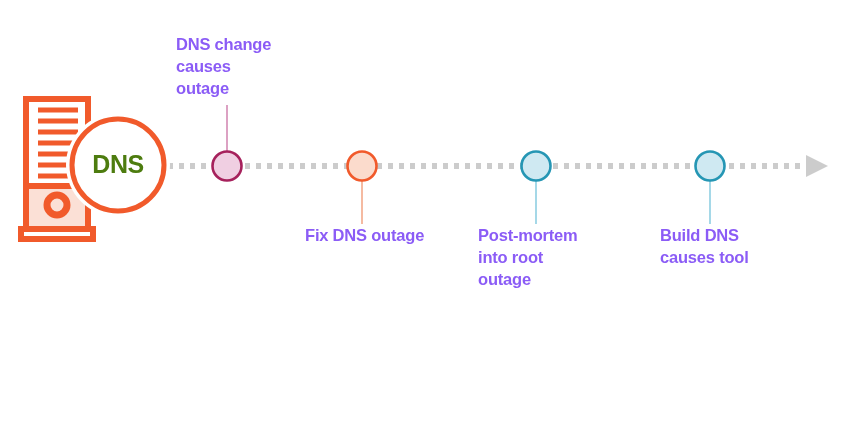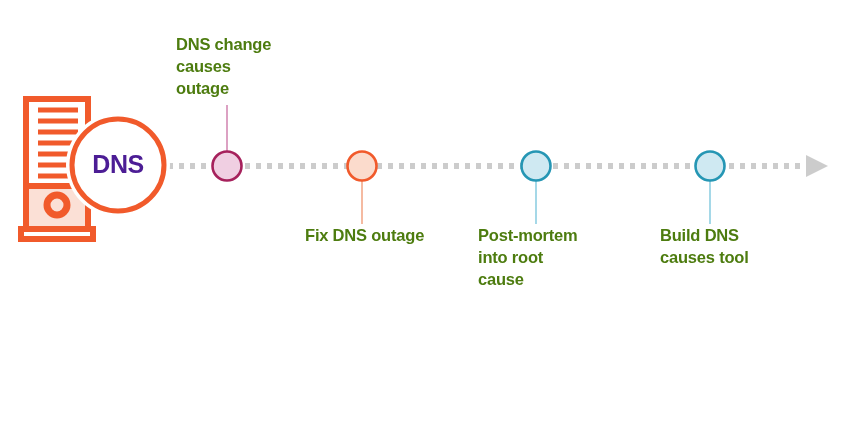--- a/index.html
+++ b/index.html
@@ -23,21 +23,21 @@
     width: 844px;
     height: 433px;
   }
 
   .label {
     position: absolute;
     font-family: "Liberation Sans", sans-serif;
     font-weight: bold;
     font-size: 16.5px;
     line-height: 22px;
-    color: #4d7c0f;
+    color: #8b5cf6;
     letter-spacing: -0.2px;
     white-space: pre-line;
   }
 
   
   .label-above-1 {
     left: 176px;
     top: 33px;
     width: 130px;
   }
@@ -62,21 +62,21 @@
   .dns-badge-text {
     position: absolute;
     left: 71px;
     top: 150px;
     width: 94px;
     text-align: center;
     font-family: "Liberation Sans", sans-serif;
     font-weight: bold;
     font-size: 25px;
     letter-spacing: -0.5px;
-    color: #4c1d95;
+    color: #4d7c0f;
   }
 </style>
 </head>
 <body>
 
 <svg id="timeline-canvas" viewBox="0 0 844 433" xmlns="http://www.w3.org/2000/svg">
 
   <g>
     <line x1="168" y1="166" x2="806" y2="166" stroke="#cccccc" stroke-width="6" stroke-linecap="butt" stroke-dasharray="5 6"></line>
     <polygon points="806,155 828,166 806,177" fill="#cccccc"></polygon>
@@ -126,16 +126,16 @@
 <div class="dns-badge-text">DNS</div>
 
 <div class="label label-above-1">DNS change
 causes
 outage</div>
 
 <div class="label label-below-2">Fix DNS outage</div>
 
 <div class="label label-below-3">Post-mortem
 into root
-cause</div>
+outage</div>
 
 <div class="label label-below-4">Build DNS
 causes tool</div>
 
 </body></html>

